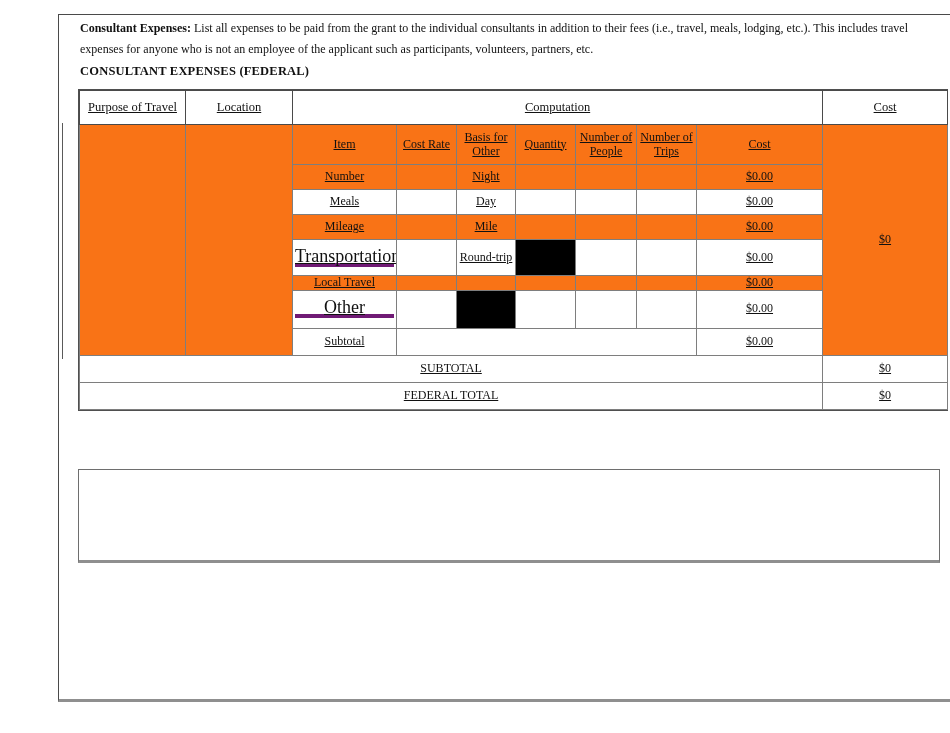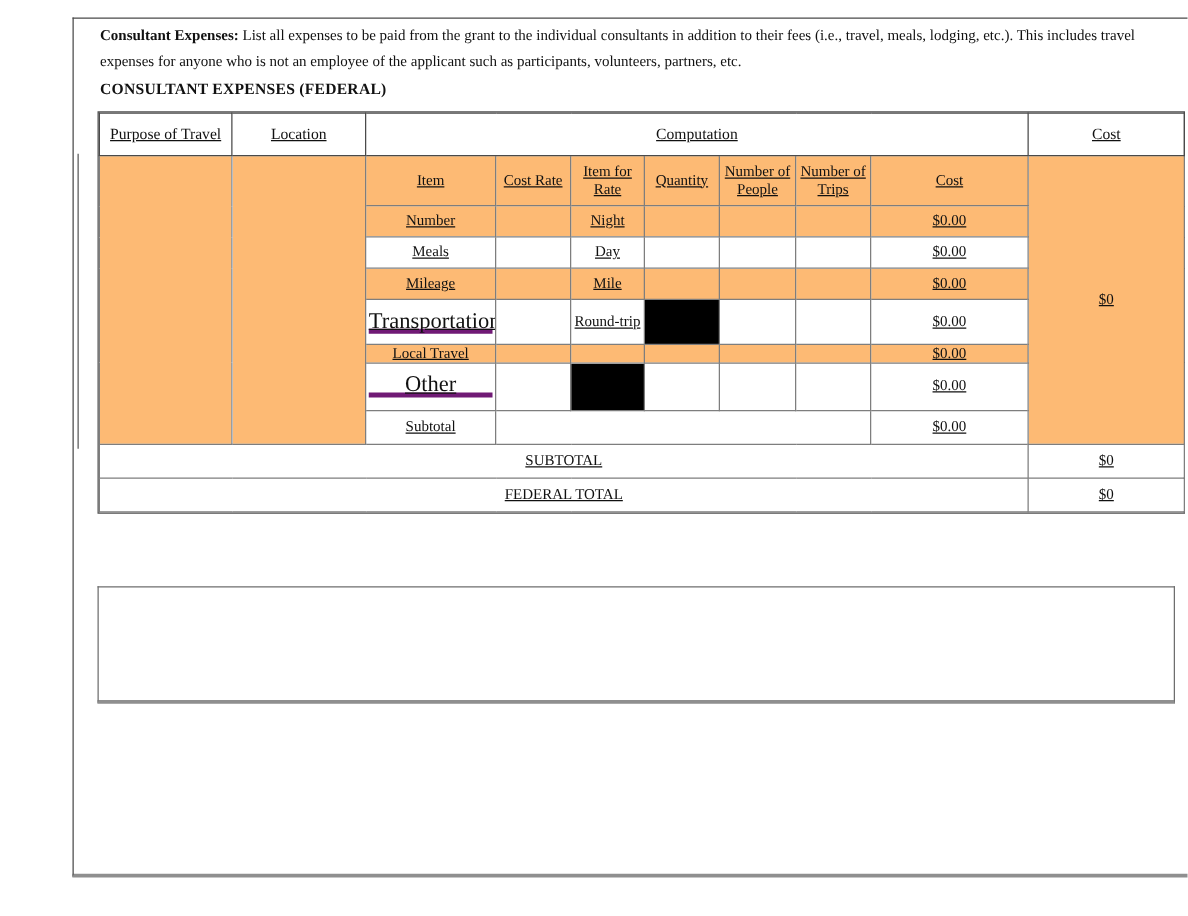--- a/index.html
+++ b/index.html
@@ -8,21 +8,21 @@
         border:1px solid #4a4a4a;border-right:2px solid #8f8f8f;border-bottom:3px solid #8f8f8f;margin-left:36px;}
   .intro{position:absolute;left:21px;top:3px;width:848px;font-size:12px;line-height:1.72;margin:0;}
   .intro .b{font-weight:bold;}
   .sec-title{position:absolute;left:21px;top:49px;margin:0;font-size:12.5px;font-weight:bold;letter-spacing:.2px;}
   .tick{position:absolute;left:3px;top:108px;width:1px;height:236px;background:#5a5a5a;}
   .table-wrap{position:absolute;left:19px;top:74px;width:868px;border:1px solid #4f4f4f;text-decoration:underline;}
   table.grid{border-collapse:collapse;table-layout:fixed;width:100%;}
   table.grid td{border:1px solid #7e7e7e;font-size:12px;text-align:center;vertical-align:middle;
                 padding:0 2px;overflow:hidden;line-height:1.15;}
   tr.hrow td{font-size:12.5px;border-color:#4a4a4a;}
-  tr.shade td{background:#fdba74;}
+  tr.shade td{background:#f97316;}
   td.side{background:#efefef;border-color:#4a4a4a;}
   td.blk{background:#000000;border-color:#000000;}
   td.money{text-align:right;padding-right:3px;}
   td.vb{vertical-align:bottom;padding-bottom:3px;}
   td.split{vertical-align:top;padding:0;}
   td.split .tp{border-bottom:4px solid #701a75;height:14px;line-height:14px;font-size:18px;}
   td.subtotal-cell{text-align:right;padding-right:2px;font-size:14px;}
   td.total-label{text-align:right;padding-right:4px;font-size:12.5px;background:#ffffff;}
   td.total-val{font-size:12.5px;background:#ffffff;}
   td.cost-total{vertical-align:bottom;padding-bottom:4px;font-size:12.5px;}
@@ -61,21 +61,21 @@
       <td>Purpose of Travel</td>
       <td>Location</td>
       <td colspan="7">Computation</td>
       <td>Cost</td>
     </tr>
     <tr style="height:40px" class="shade">
       <td rowspan="8" class="side"></td>
       <td rowspan="8" class="side"></td>
       <td>Item</td>
       <td>Cost Rate</td>
-      <td>Item for Rate</td>
+      <td>Basis for Other</td>
       <td>Quantity</td>
       <td>Number of People</td>
       <td>Number of Trips</td>
       <td>Cost</td>
       <td rowspan="8" class="side money cost-total">$0</td>
     </tr>
     <tr style="height:25px" class="shade">
       <td>Number</td>
       <td></td>
       <td>Night</td>

